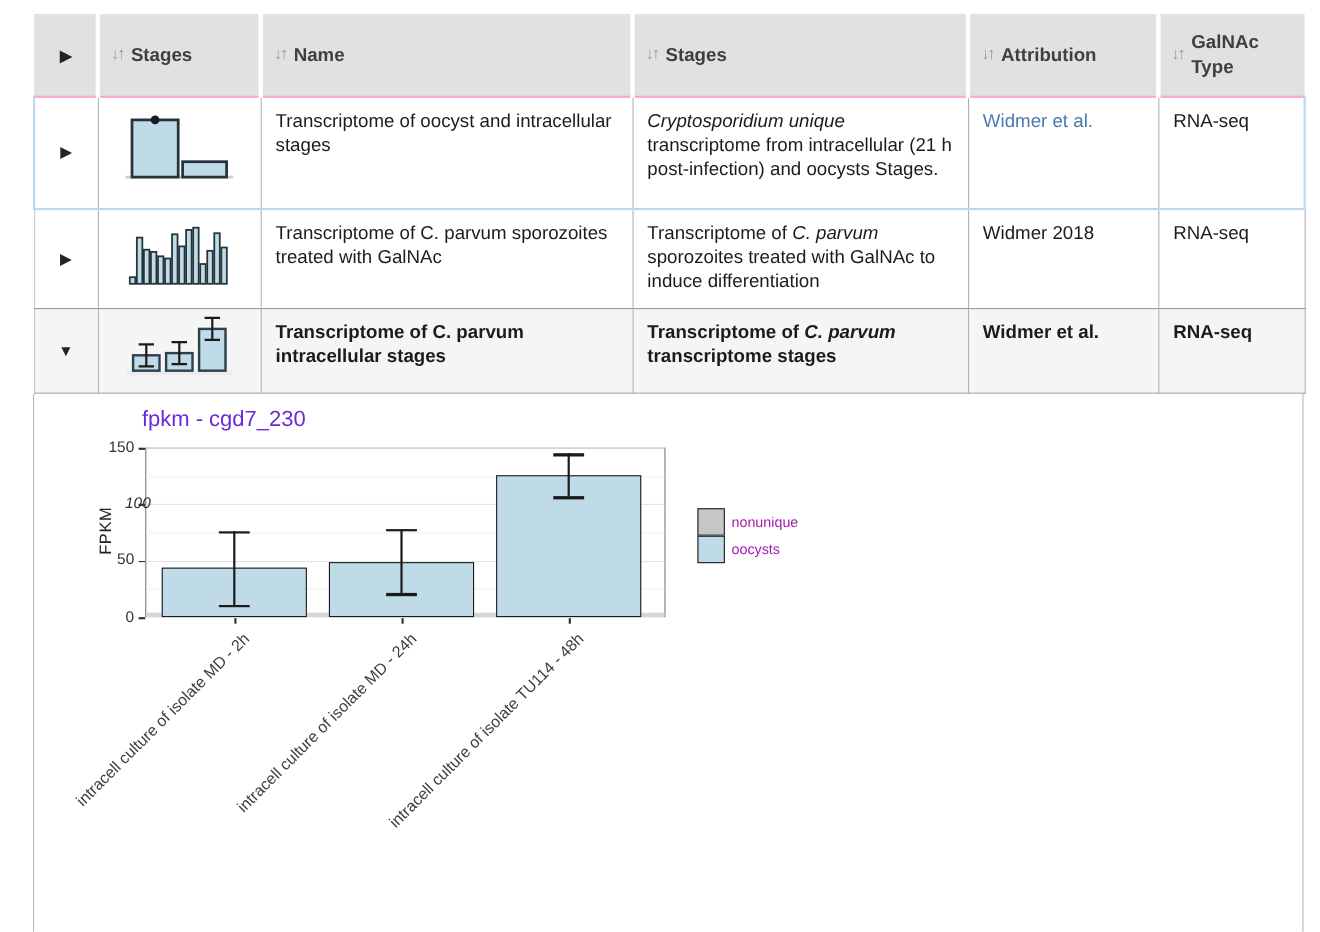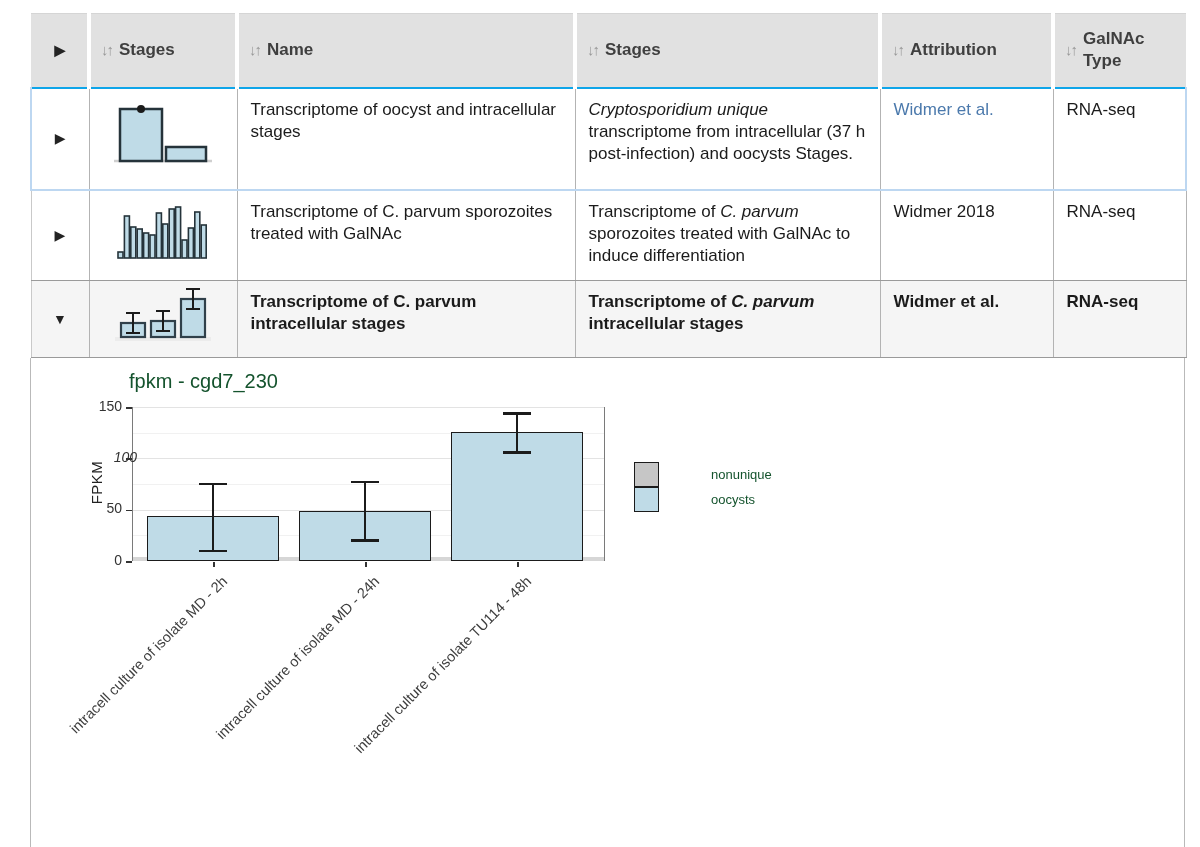--- a/index.html
+++ b/index.html
@@ -33,39 +33,39 @@
     border-right:1px solid #b3b3b3; vertical-align:top;
     padding:10px 12px 8px 13px; background:#fff;
   }
   tbody td:first-child { border-left:1px solid #c9c9c9; }
   .td-expand, .td-preview { vertical-align:middle; text-align:center; padding:4px; }
 
   tr.r1 { height:102px; }
   tr.r2 { height:91px; }
   tr.r3 { height:77px; }
 
-  tr.selected td { border-top:2px solid #0ea5e9; border-bottom:2px solid #bdd7f1; }
+  tr.selected td { border-top:2px solid #f9a8d4; border-bottom:2px solid #bdd7f1; }
   tr.selected td:first-child { border-left:2px solid #bdd7f1; border-radius:6px 0 0 6px; }
   tr.selected td:last-child  { border-right:2px solid #bdd7f1; border-radius:0 6px 6px 0; }
 
   tr.r2 td { border-bottom:1px solid #9a9a9a; }
   tr.r3 td { border-bottom:1px solid #9a9a9a; background:#f5f5f5; font-weight:700; }
 
   a.attr-link { color:#4b79ac; text-decoration:none; cursor:pointer; }
   .italic { font-style:italic; }
 
   
   .expanded-panel {
     position:absolute; left:30px; top:358px; width:1155px; height:489px;
     background:#fff; border-left:1px solid #b9b9b9; border-right:1px solid #b9b9b9;
     overflow:hidden;
   }
   .chart-title {
     position:absolute; left:98px; top:12px;
-    font-size:20px; color:#14532d; font-weight:400;
+    font-size:20px; color:#6d28d9; font-weight:400;
   }
   #chart-area { position:absolute; left:0; top:0; width:1155px; height:489px; }
   .plot-box { position:absolute; border:1px solid #7a7a7a; background:#fff; }
   .gridline { position:absolute; height:1px; }
   .baseline-band { position:absolute; background:#d6d6d6; }
   .bar { position:absolute; border:1.6px solid #1b1b1b; z-index:2; }
   .err-line { position:absolute; width:2px; background:#1b1b1b; z-index:3; }
   .err-cap { position:absolute; height:2.5px; background:#1b1b1b; z-index:3; }
   .ytick { position:absolute; width:6px; height:1.5px; background:#333; }
   .ylab { position:absolute; width:42px; text-align:right; font-size:14px; color:#333; }
@@ -73,21 +73,21 @@
   .xlab {
     position:absolute; width:340px; text-align:right; white-space:nowrap;
     font-size:14.5px; color:#3d3d3d;
     transform:rotate(-45deg); transform-origin:100% 0;
   }
   .ylabel-rot {
     position:absolute; font-size:15px; color:#222; letter-spacing:0.5px;
     transform:rotate(-90deg); transform-origin:center;
   }
   .legend-swatch { position:absolute; width:25px; height:25px; border:1.5px solid #1b1b1b; }
-  .legend-label { position:absolute; font-size:13px; color:#14532d;margin-left:46px; }
+  .legend-label { position:absolute; font-size:13px; color:#a21caf; }
 </style>
 </head>
 <body>
 
 <div class="page">
 
   <table class="data-table">
     <colgroup>
       <col style="width:58px">
         <col style="width:148px">
@@ -142,21 +142,21 @@
         <td class="td-preview">
           <svg width="110" height="76" viewBox="0 0 110 76">
             <line x1="6" y1="64" x2="104" y2="64" stroke="#cfcfcf" stroke-width="2.5"></line>
             <rect x="12" y="12" width="42" height="52" fill="#bfdbe7" stroke="#25333a" stroke-width="2.5"></rect>
             <circle cx="33" cy="12" r="4" fill="#1b1b1b"></circle>
             <rect x="58" y="50" width="40" height="14" fill="#bfdbe7" stroke="#25333a" stroke-width="2.5"></rect>
           </svg>
         </td>
         <td>Transcriptome of oocyst and intracellular stages</td>
         <td>
-          <span></span><span class="italic">Cryptosporidium unique</span><span> transcriptome from intracellular (37 h post-infection) and oocysts Stages.</span>
+          <span></span><span class="italic">Cryptosporidium unique</span><span> transcriptome from intracellular (21 h post-infection) and oocysts Stages.</span>
         </td>
         <td>
           <a class="attr-link">Widmer et al.</a>
         </td>
         <td>RNA-seq</td>
       </tr>
 
       <tr class="r2">
         <td class="td-expand">
           <span class="tri">▶</span>
@@ -211,21 +211,21 @@
                 <line x1="45" y1="24" x2="59" y2="24"></line>
                 <line x1="45" y1="44" x2="59" y2="44"></line>
               <line x1="82" y1="2" x2="82" y2="22"></line>
                 <line x1="75" y1="2" x2="89" y2="2"></line> 
                 <line x1="75" y1="22" x2="89" y2="22"></line>
             </g>
           </svg>
         </td>
         <td>Transcriptome of C. parvum intracellular stages</td>
         <td>
-          <span>Transcriptome of </span><span class="italic">C. parvum</span><span> intracellular stages</span>
+          <span>Transcriptome of </span><span class="italic">C. parvum</span><span> transcriptome stages</span>
         </td>
         <td>
           <span>Widmer et al.</span>
         </td>
         <td>RNA-seq</td>
       </tr>
 
     </tbody>
   </table>
 

